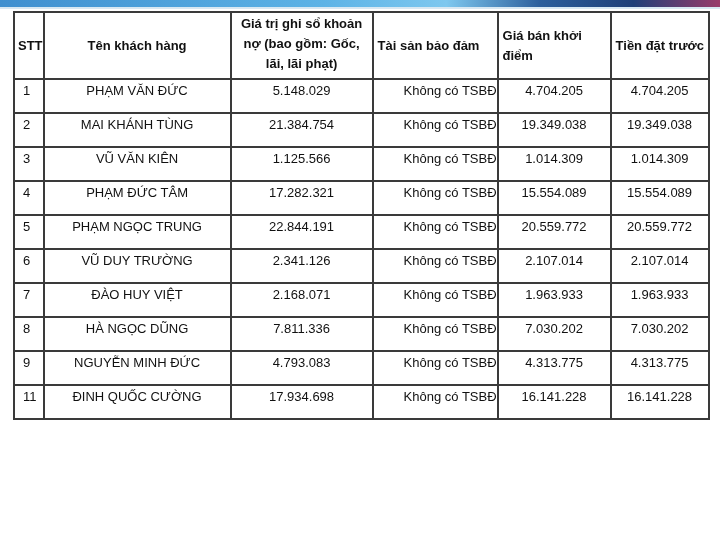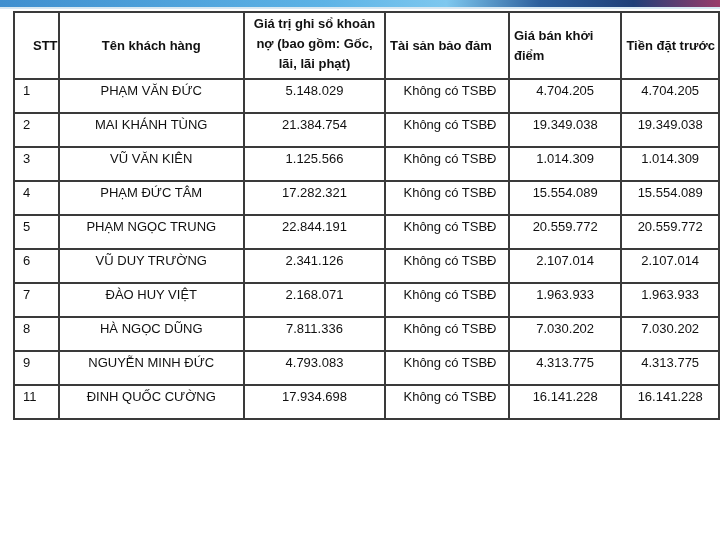--- a/index.html
+++ b/index.html
@@ -40,32 +40,32 @@
       vertical-align: top;
     }
     th {
       font-weight: bold;
       height: 64px;
       vertical-align: middle;
       text-align: left;
       padding-left: 4px;
       line-height: 20px;
     }
-    th.c-stt { text-align: right; padding-left: 18px; }
+    th.c-stt { text-align: right; padding-left: 3px; }
     th.c-name { text-align: center; padding-left: 0; }
     th.c-debt { text-align: center; padding: 0 2px; vertical-align: top; padding-top: 1px;}
     td {
       height: 29px;
       line-height: 16px;
       padding-top: 3px;
     }
     td.c-stt { text-align: left; padding-left: 8px; }
     td.c-name { text-align: center; }
     td.c-debt { text-align: center; margin-left: 23px; }
-    td.c-asset { text-align: center; padding-left: 6px; border-radius: 9px; }
+    td.c-asset { text-align: right; padding-left: 6px; border-radius: 9px; }
     td.c-price { text-align: center; }
     td.c-deposit { text-align: center; }
     .col-stt { width: 28px; }
     .col-name { width: 187px; }
     .col-debt { width: 142px; }
     .col-asset { width: 125px; }
     .col-price { width: 113px; }
     .col-deposit { width: 98px; }
   </style>
 </head>

